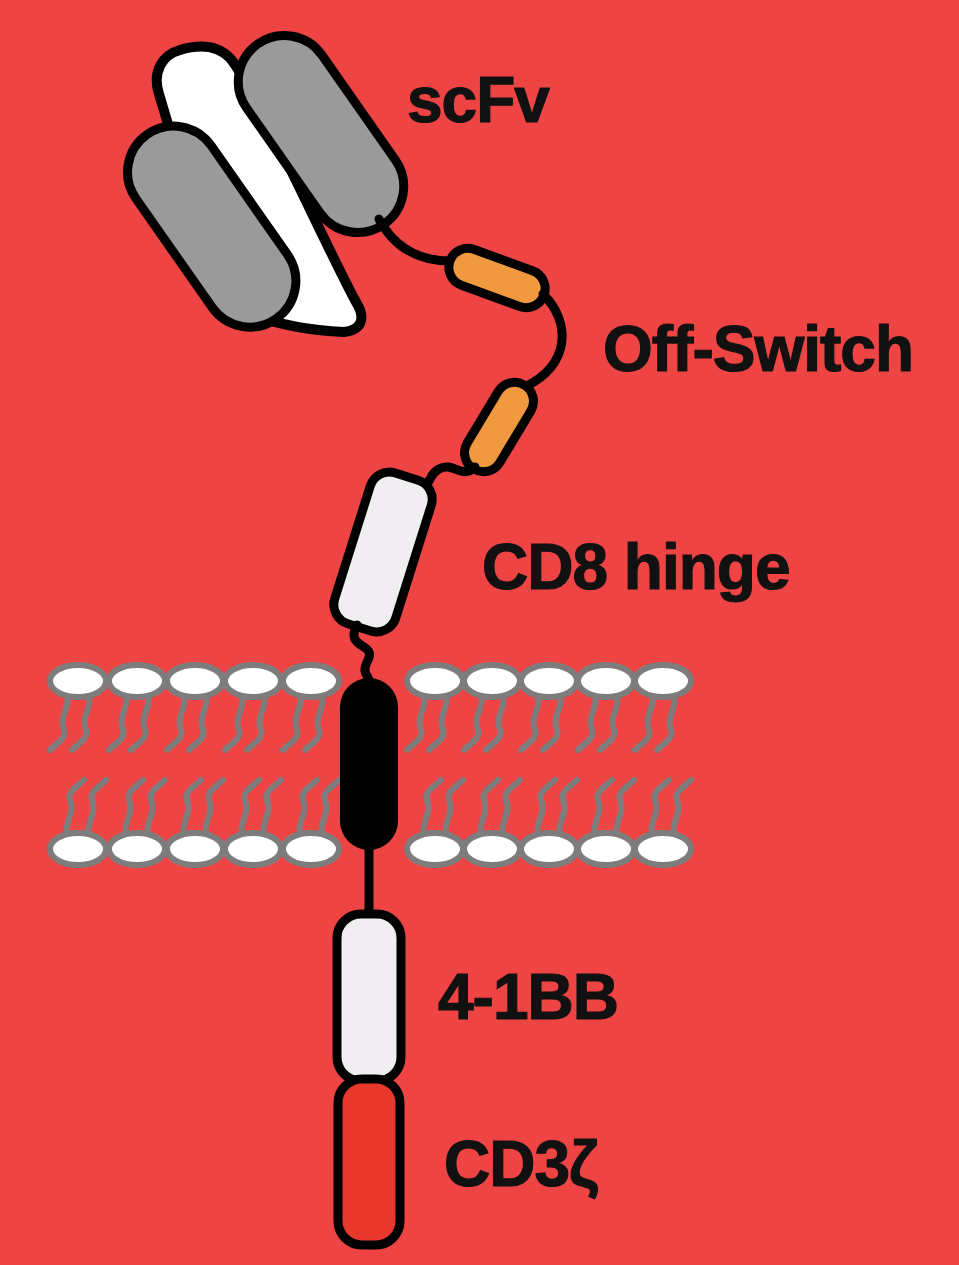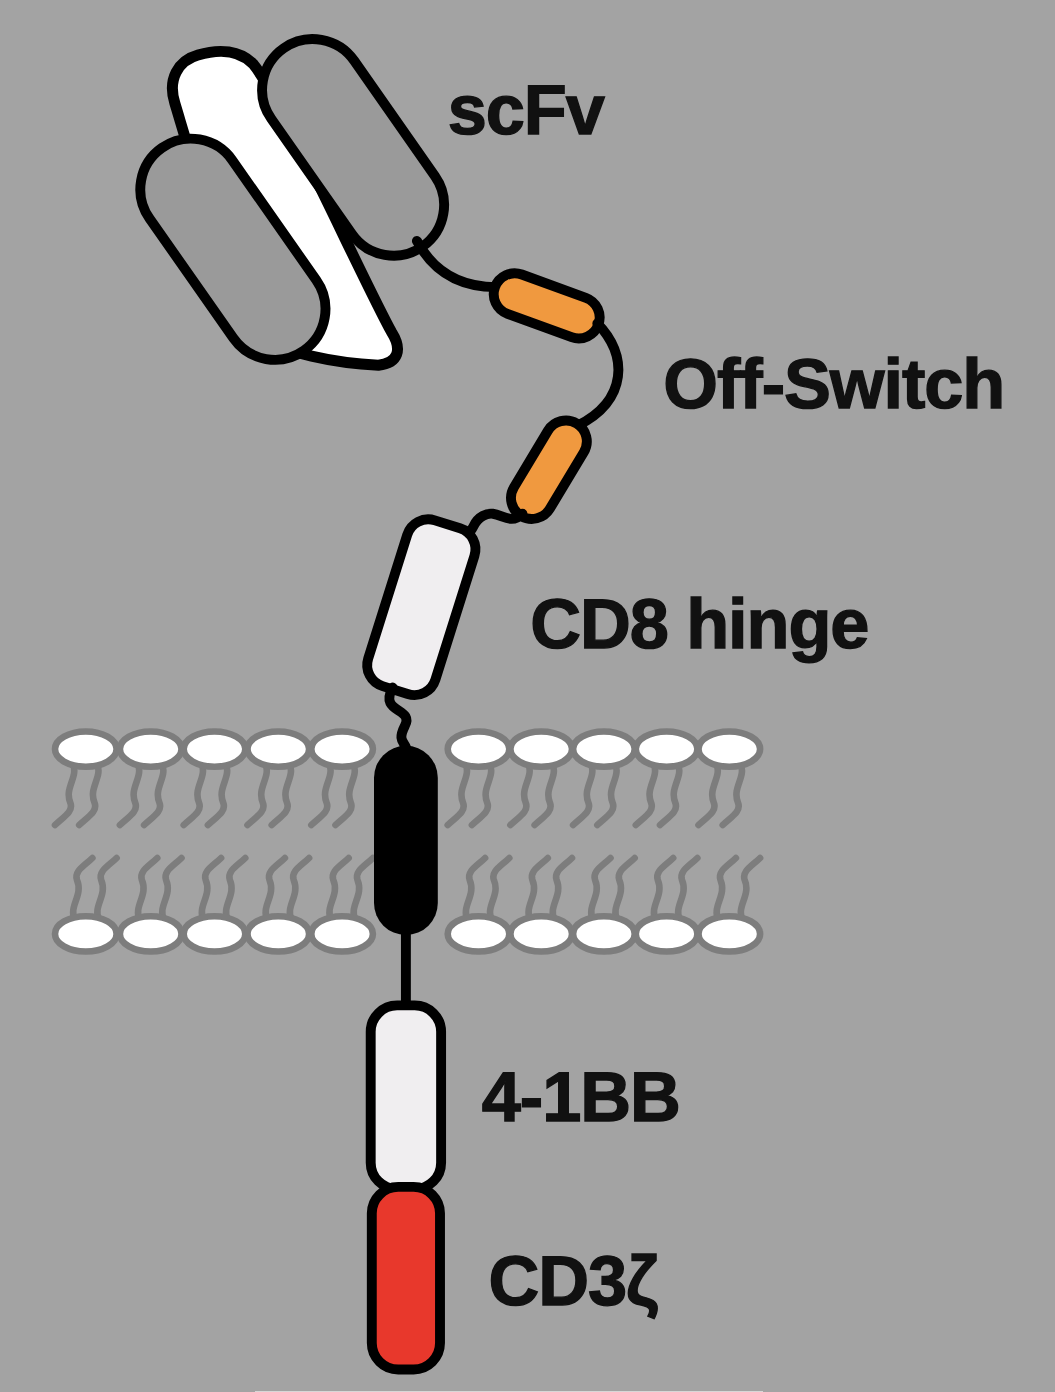--- a/index.html
+++ b/index.html
@@ -1,16 +1,16 @@
 <!DOCTYPE html>
 <html><head>
 <meta charset="utf-8">
 <style>
   html,body{margin:0;padding:0;background:#ffffff;}
-  .stage{position:relative;width:959px;height:1265px;background:#a3a3a3;overflow:hidden;}
+  .stage{position:relative;width:959px;height:1265px;background:#ef4444;overflow:hidden;}
   svg{display:block;}
   .domain-label{
     font-family:"Liberation Sans","DejaVu Sans",sans-serif;
     font-weight:bold;
     font-size:64px;
     fill:#111111;
     stroke:#111111;
     stroke-width:1.2;
     letter-spacing:-1px;
   }

